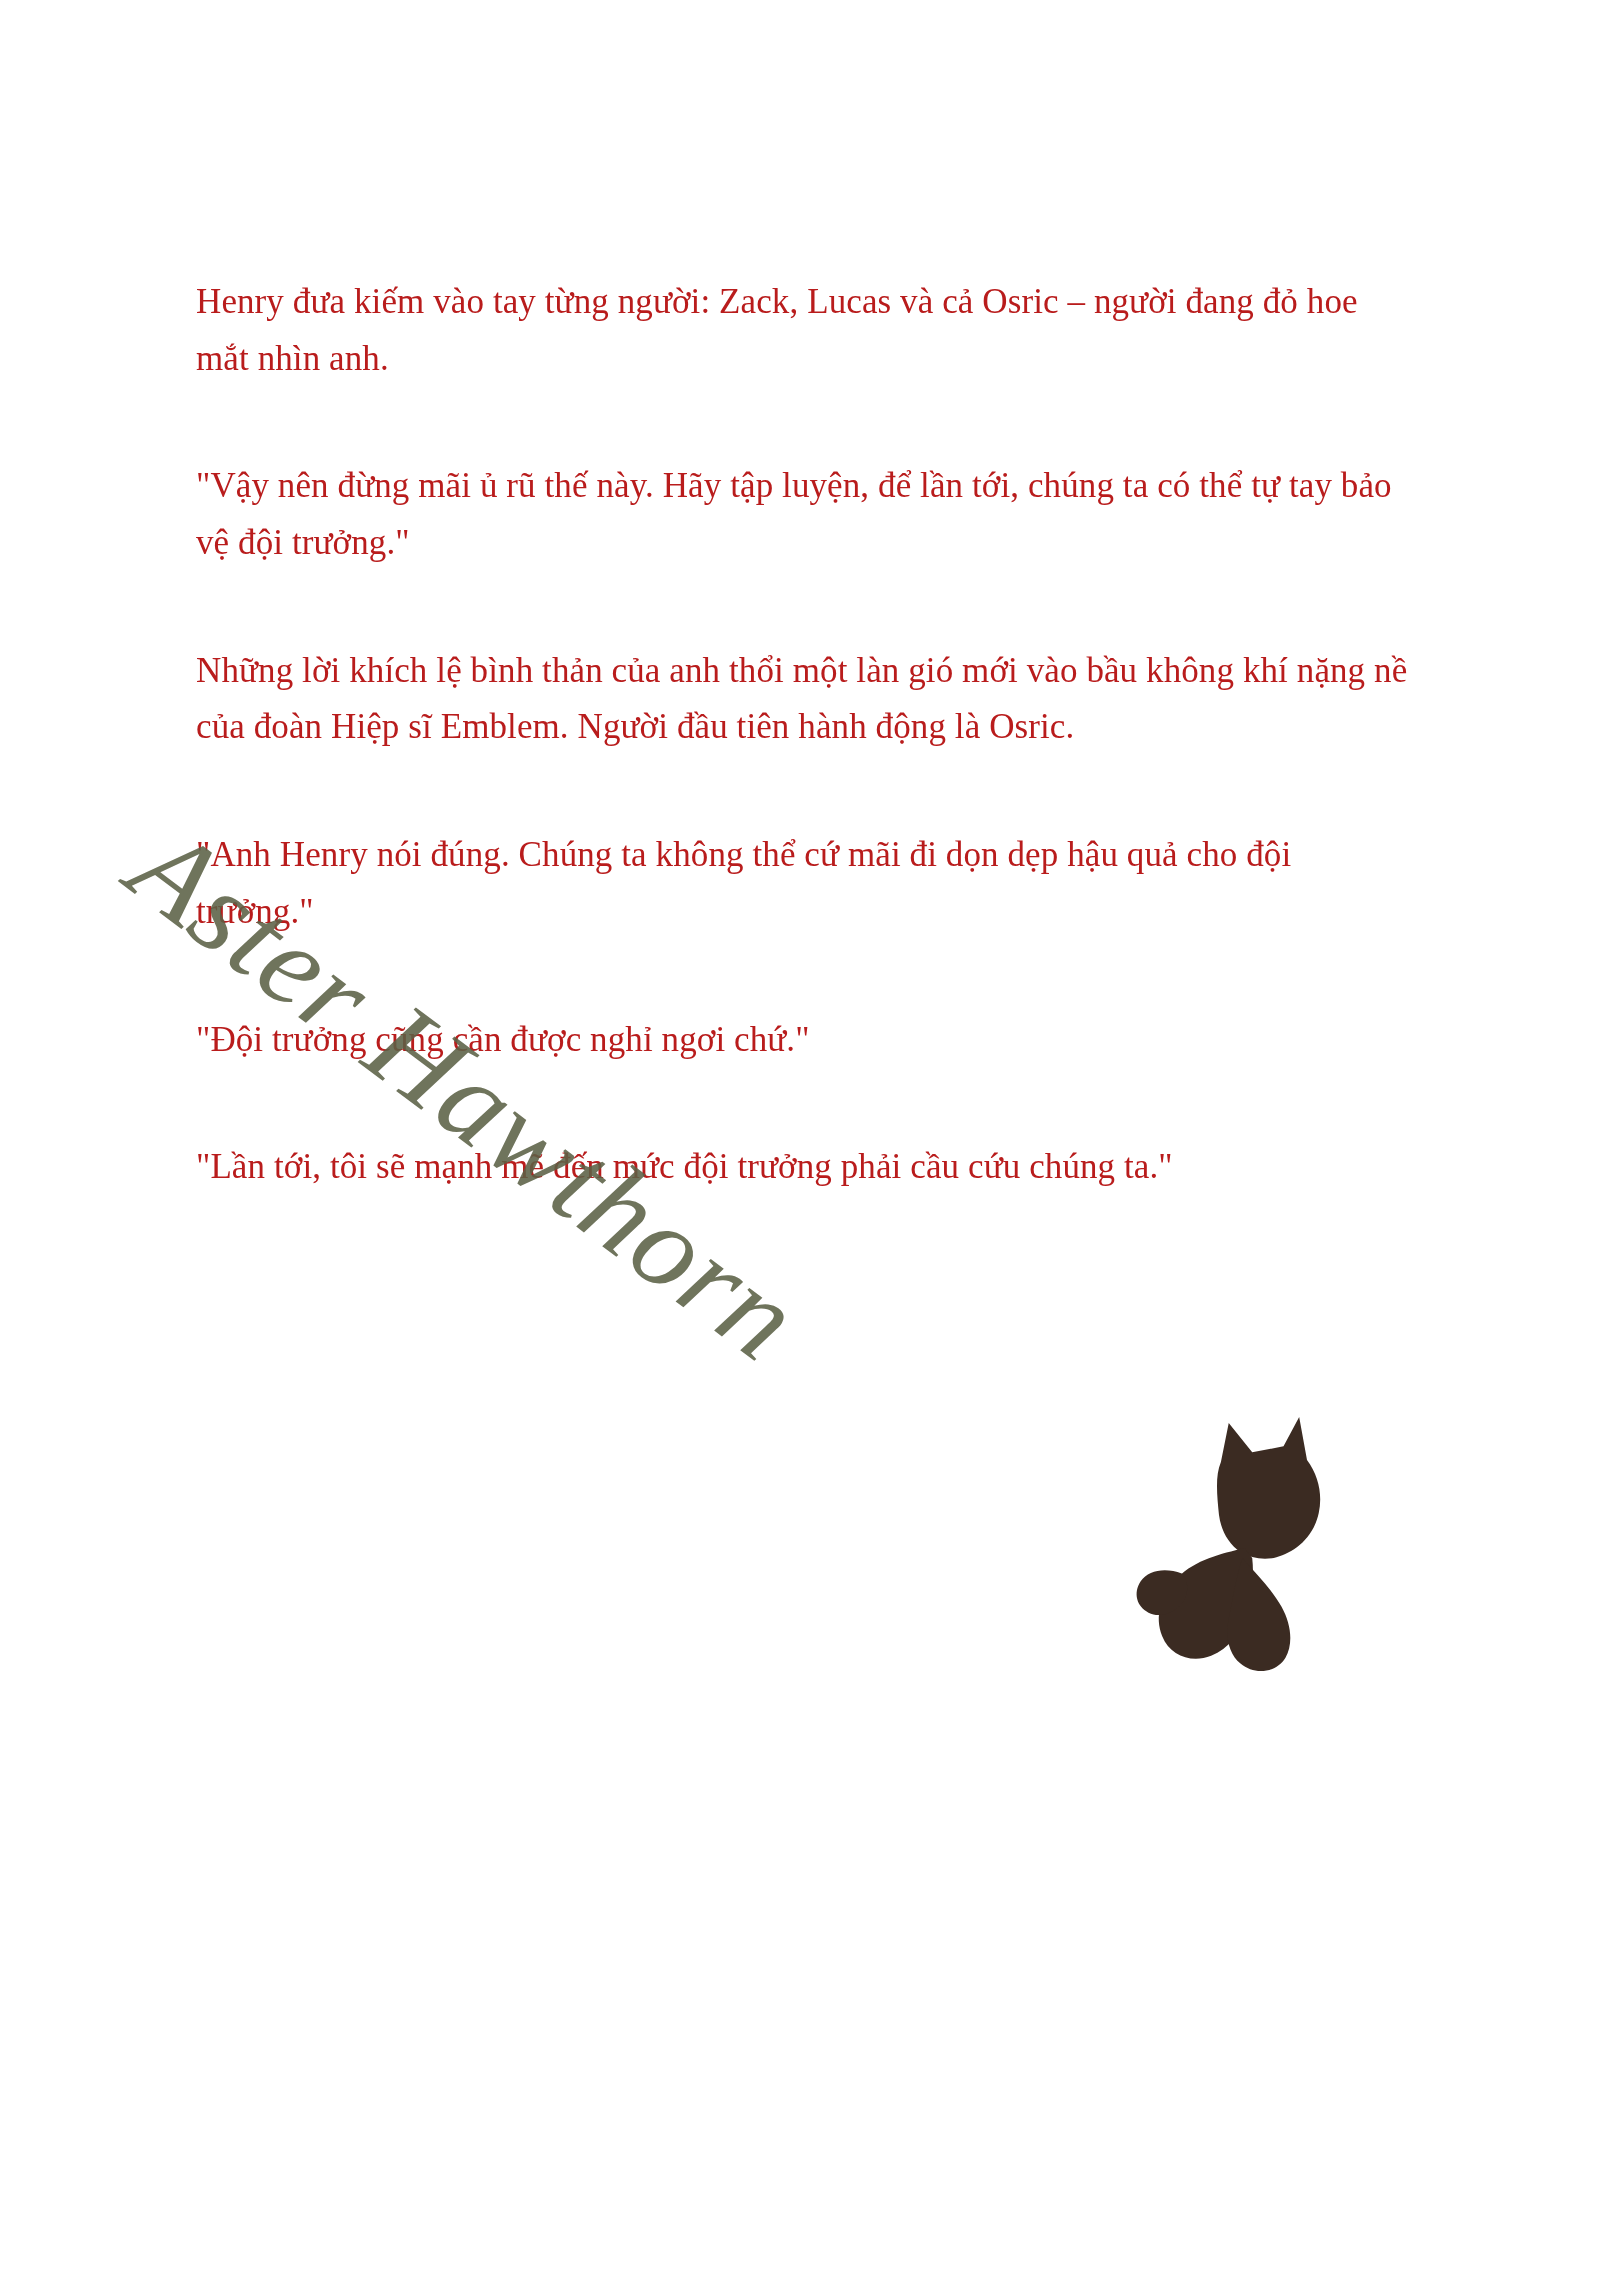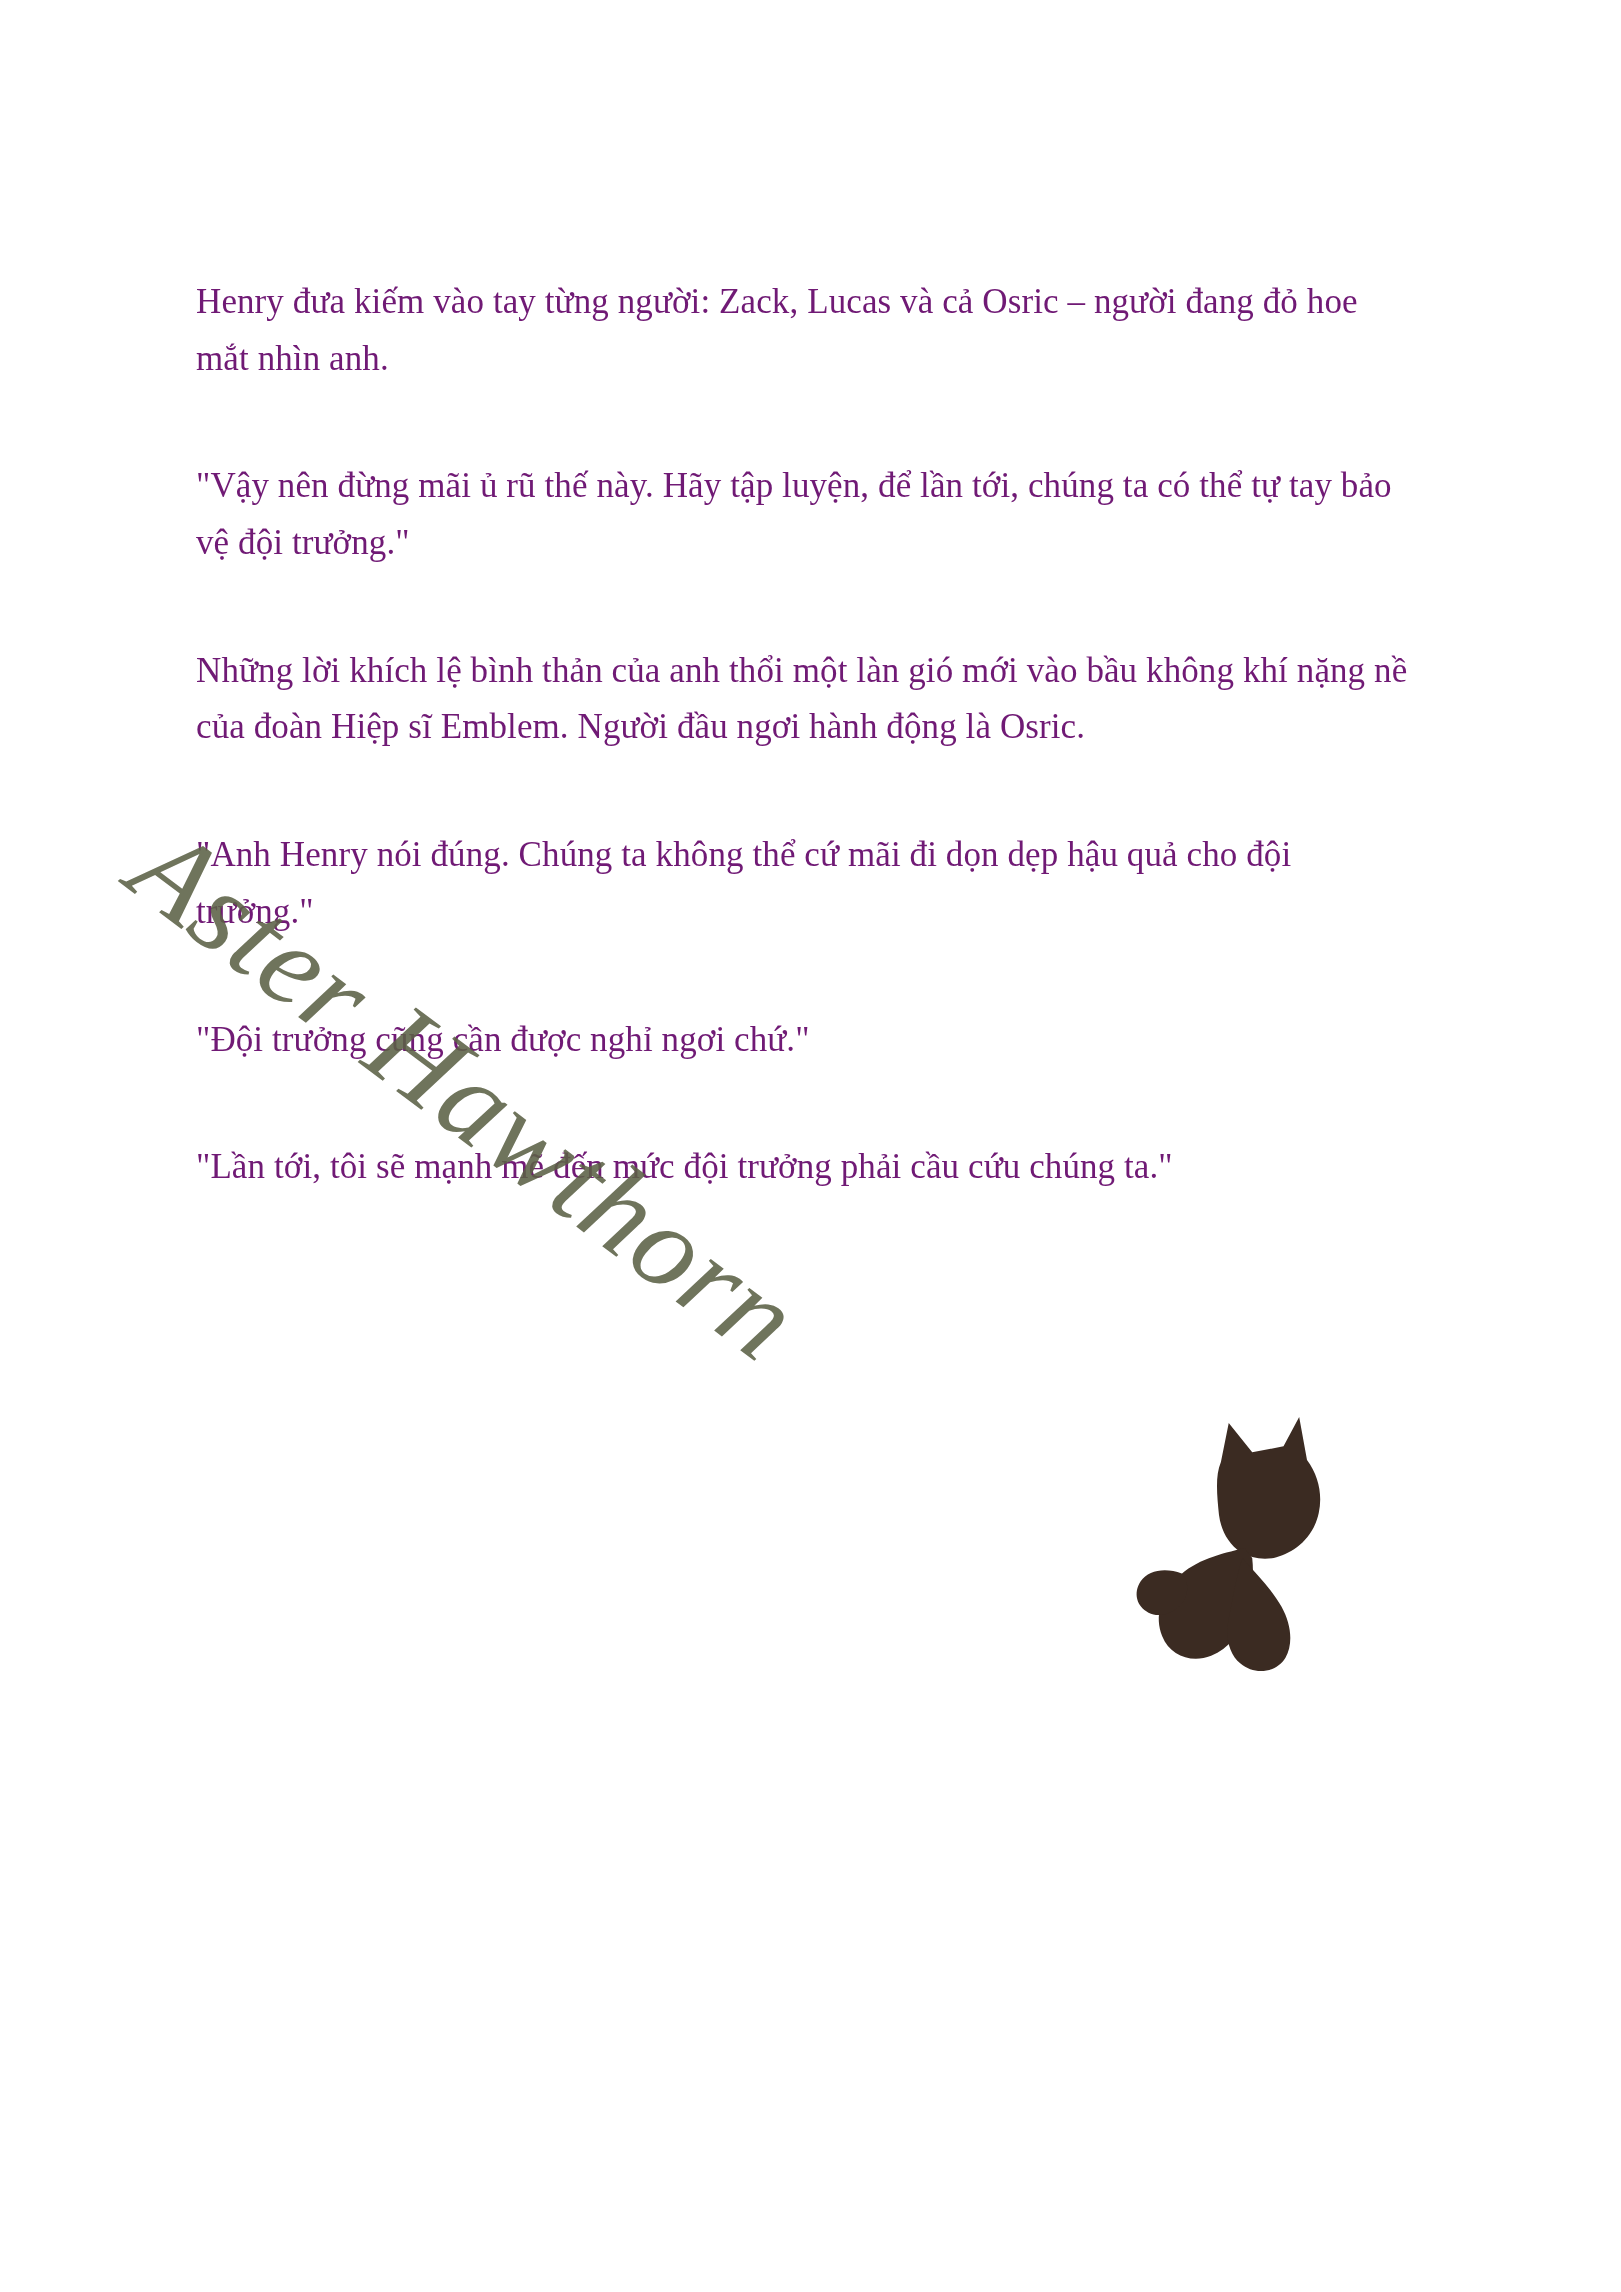--- a/index.html
+++ b/index.html
@@ -17,21 +17,21 @@
   }
   .content {
     position: absolute;
     left: 196px;
     top: 274px;
     width: 1215px;
   }
   .para {
     font-size: 35px;
     line-height: 1.62;
-    color: #701a75;
+    color: #b91c1c;
     margin: 0 0 71px 0;
     text-align: left;
     letter-spacing: 0.1px;
   }
   .para:last-child {
     margin-bottom: 0;
   }
   .watermark {
     position: absolute;
     left: 147px;
@@ -66,21 +66,21 @@
   }
 </style>
 </head>
 <body>
 
 <div class="page">
 
   <div class="content">
     <p class="para">Henry đưa kiếm vào tay từng người: Zack, Lucas và cả Osric – người đang đỏ hoe mắt nhìn anh.</p>
     <p class="para">"Vậy nên đừng mãi ủ rũ thế này. Hãy tập luyện, để lần tới, chúng ta có thể tự tay bảo vệ đội trưởng."</p>
-    <p class="para">Những lời khích lệ bình thản của anh thổi một làn gió mới vào bầu không khí nặng nề của đoàn Hiệp sĩ Emblem. Người đầu ngơi hành động là Osric.</p>
+    <p class="para">Những lời khích lệ bình thản của anh thổi một làn gió mới vào bầu không khí nặng nề của đoàn Hiệp sĩ Emblem. Người đầu tiên hành động là Osric.</p>
     <p class="para">"Anh Henry nói đúng. Chúng ta không thể cứ mãi đi dọn dẹp hậu quả cho đội trưởng."</p>
     <p class="para">"Đội trưởng cũng cần được nghỉ ngơi chứ."</p>
     <p class="para">"Lần tới, tôi sẽ mạnh mẽ đến mức đội trưởng phải cầu cứu chúng ta."</p>
   </div>
 
   <div class="watermark">
     <div class="watermark-text">Aster Hawthorn</div>
   </div>
 
   <div class="cat-logo">

